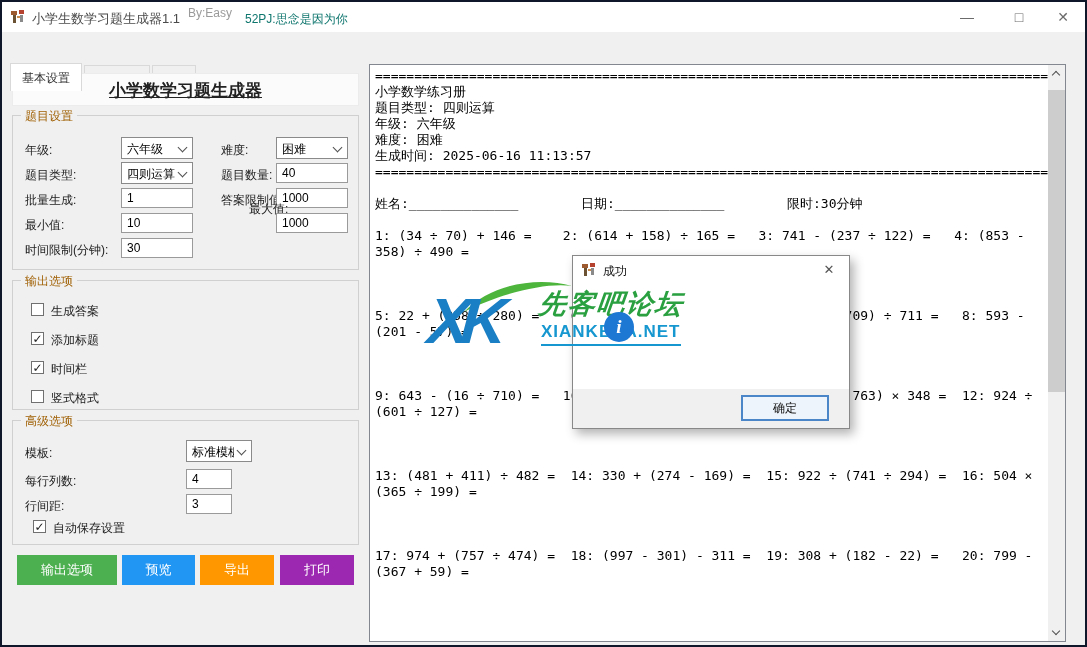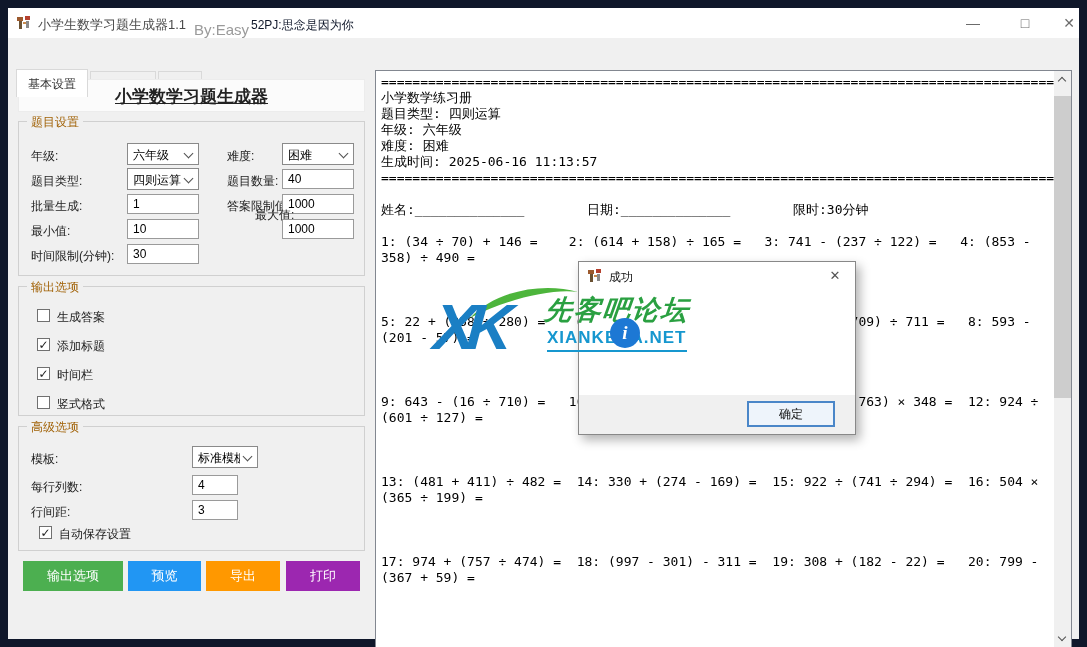--- a/index.html
+++ b/index.html
@@ -1,25 +1,25 @@
 <!DOCTYPE html>
 <html><head>
 <meta charset="utf-8">
 <style>
   * { box-sizing: border-box; }
   html,body { margin:0; padding:0; width:1087px; height:647px; overflow:hidden;
               font-family:"Liberation Sans","DejaVu Sans",sans-serif; }
   .window { position:absolute; inset:0; width:1087px; height:647px;
-            border:8px solid #0f172a; background:#f0f0f0; }
+            border:2px solid #0f172a; background:#f0f0f0; }
   
   .titlebar { position:absolute; left:0; top:0; width:100%; height:30px; background:#ffffff; }
   .app-icon { position:absolute; left:8px; top:7px; width:16px; height:16px; }
   .win-title { position:absolute; left:30px; top:8px; font-size:13px; color:#4a4a4a; }
-  .win-by { position:absolute; left:186px; top:13px; font-size:15px; color:#9a9a9a; }
-  .win-credit { position:absolute; left:243px; top:9px; font-size:12px; color:#0f172a; }
+  .win-by { position:absolute; left:186px; top:4px; font-size:12px; color:#9a9a9a; }
+  .win-credit { position:absolute; left:243px; top:9px; font-size:12px; color:#0f766e; }
   .winctl { position:absolute; top:0; width:34px; height:30px; text-align:center;
             line-height:30px; font-size:14px; color:#6b6b6b; cursor:default; }
   .ctl-min { left:948px; } .ctl-max { left:1000px; } .ctl-close { left:1044px; }
   
   .tabstrip { position:absolute; left:0; top:30px; width:100%; height:29px; background:#f0f0f0; }
   .tab { position:absolute; top:33px; height:26px; background:#f0f0f0; border:1px solid #d9d9d9;
          border-bottom:none; text-align:center; font-size:12px; color:#333; padding-top:6px; }
   .tab.active { top:31px; height:28px; background:#ffffff; font-weight:normal; z-index:2; }
   .tab1 { left:8px; width:72px; } .tab2 { left:82px; width:66px; } .tab3 { left:150px; width:44px; }
   

